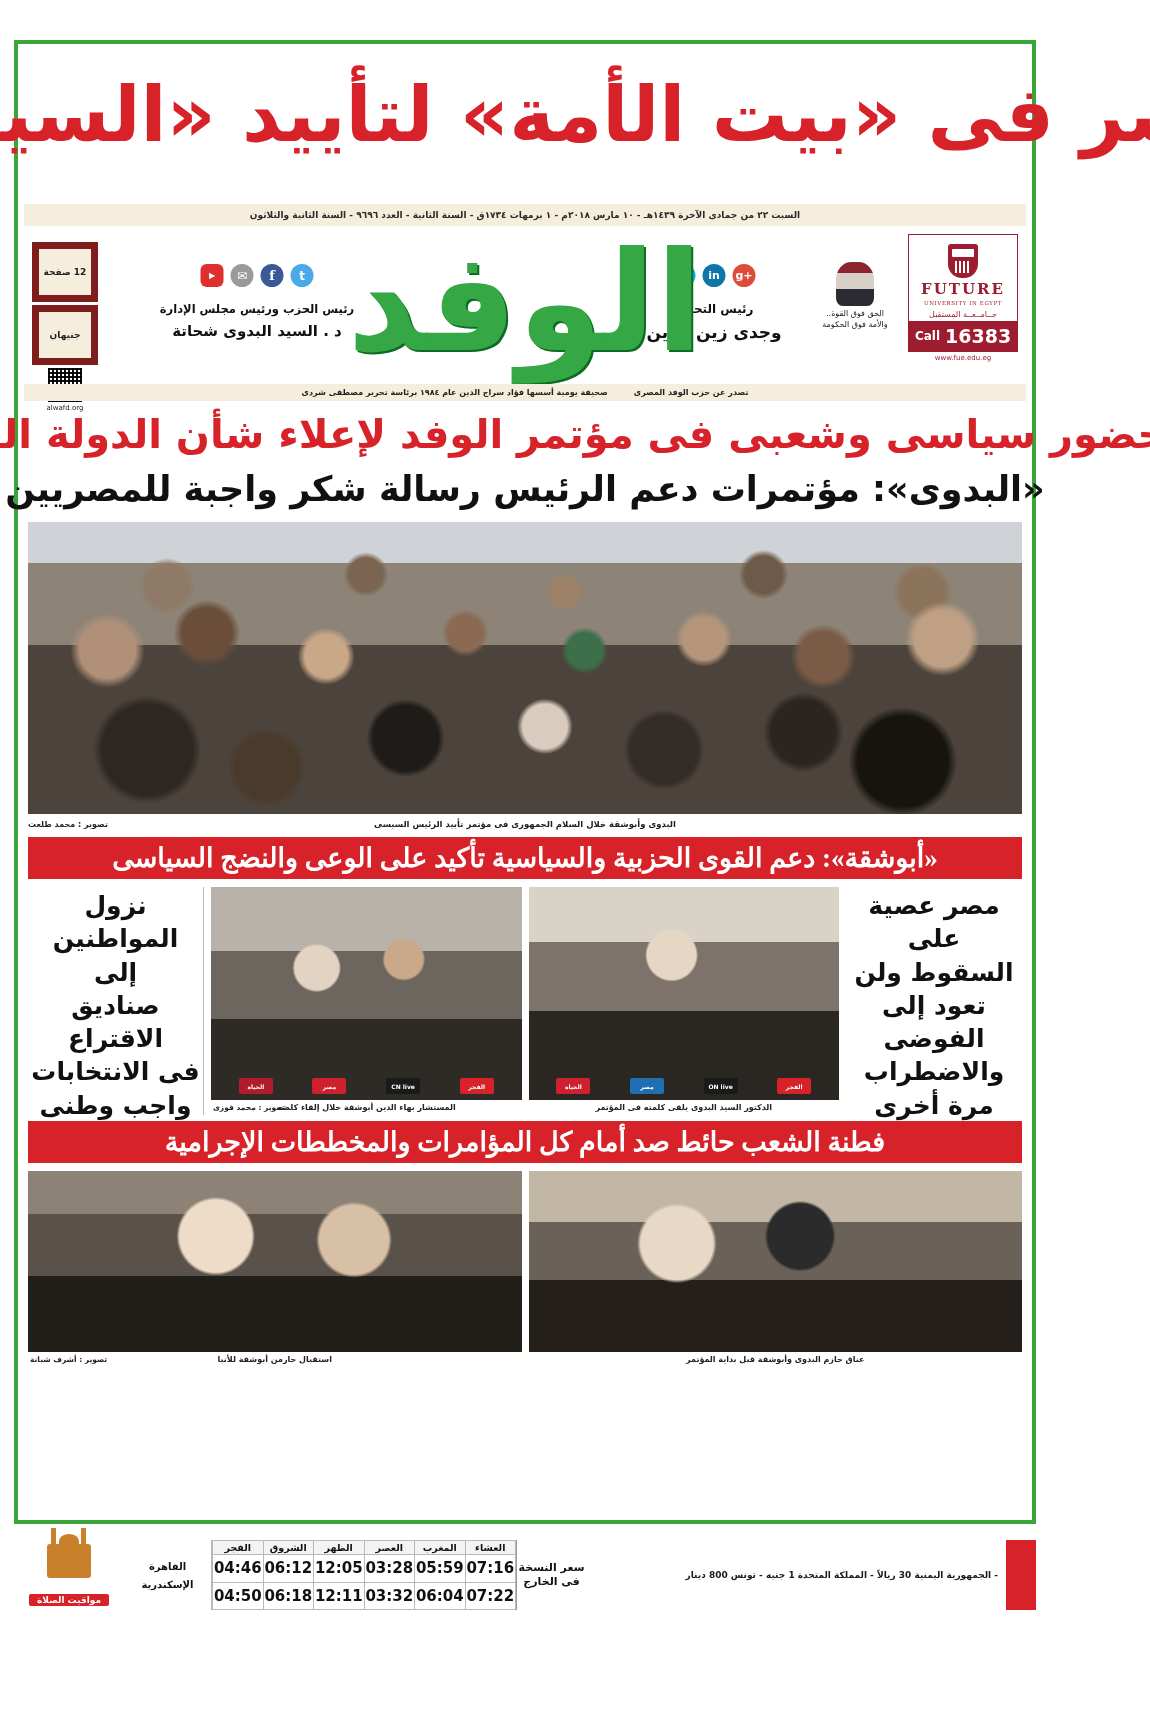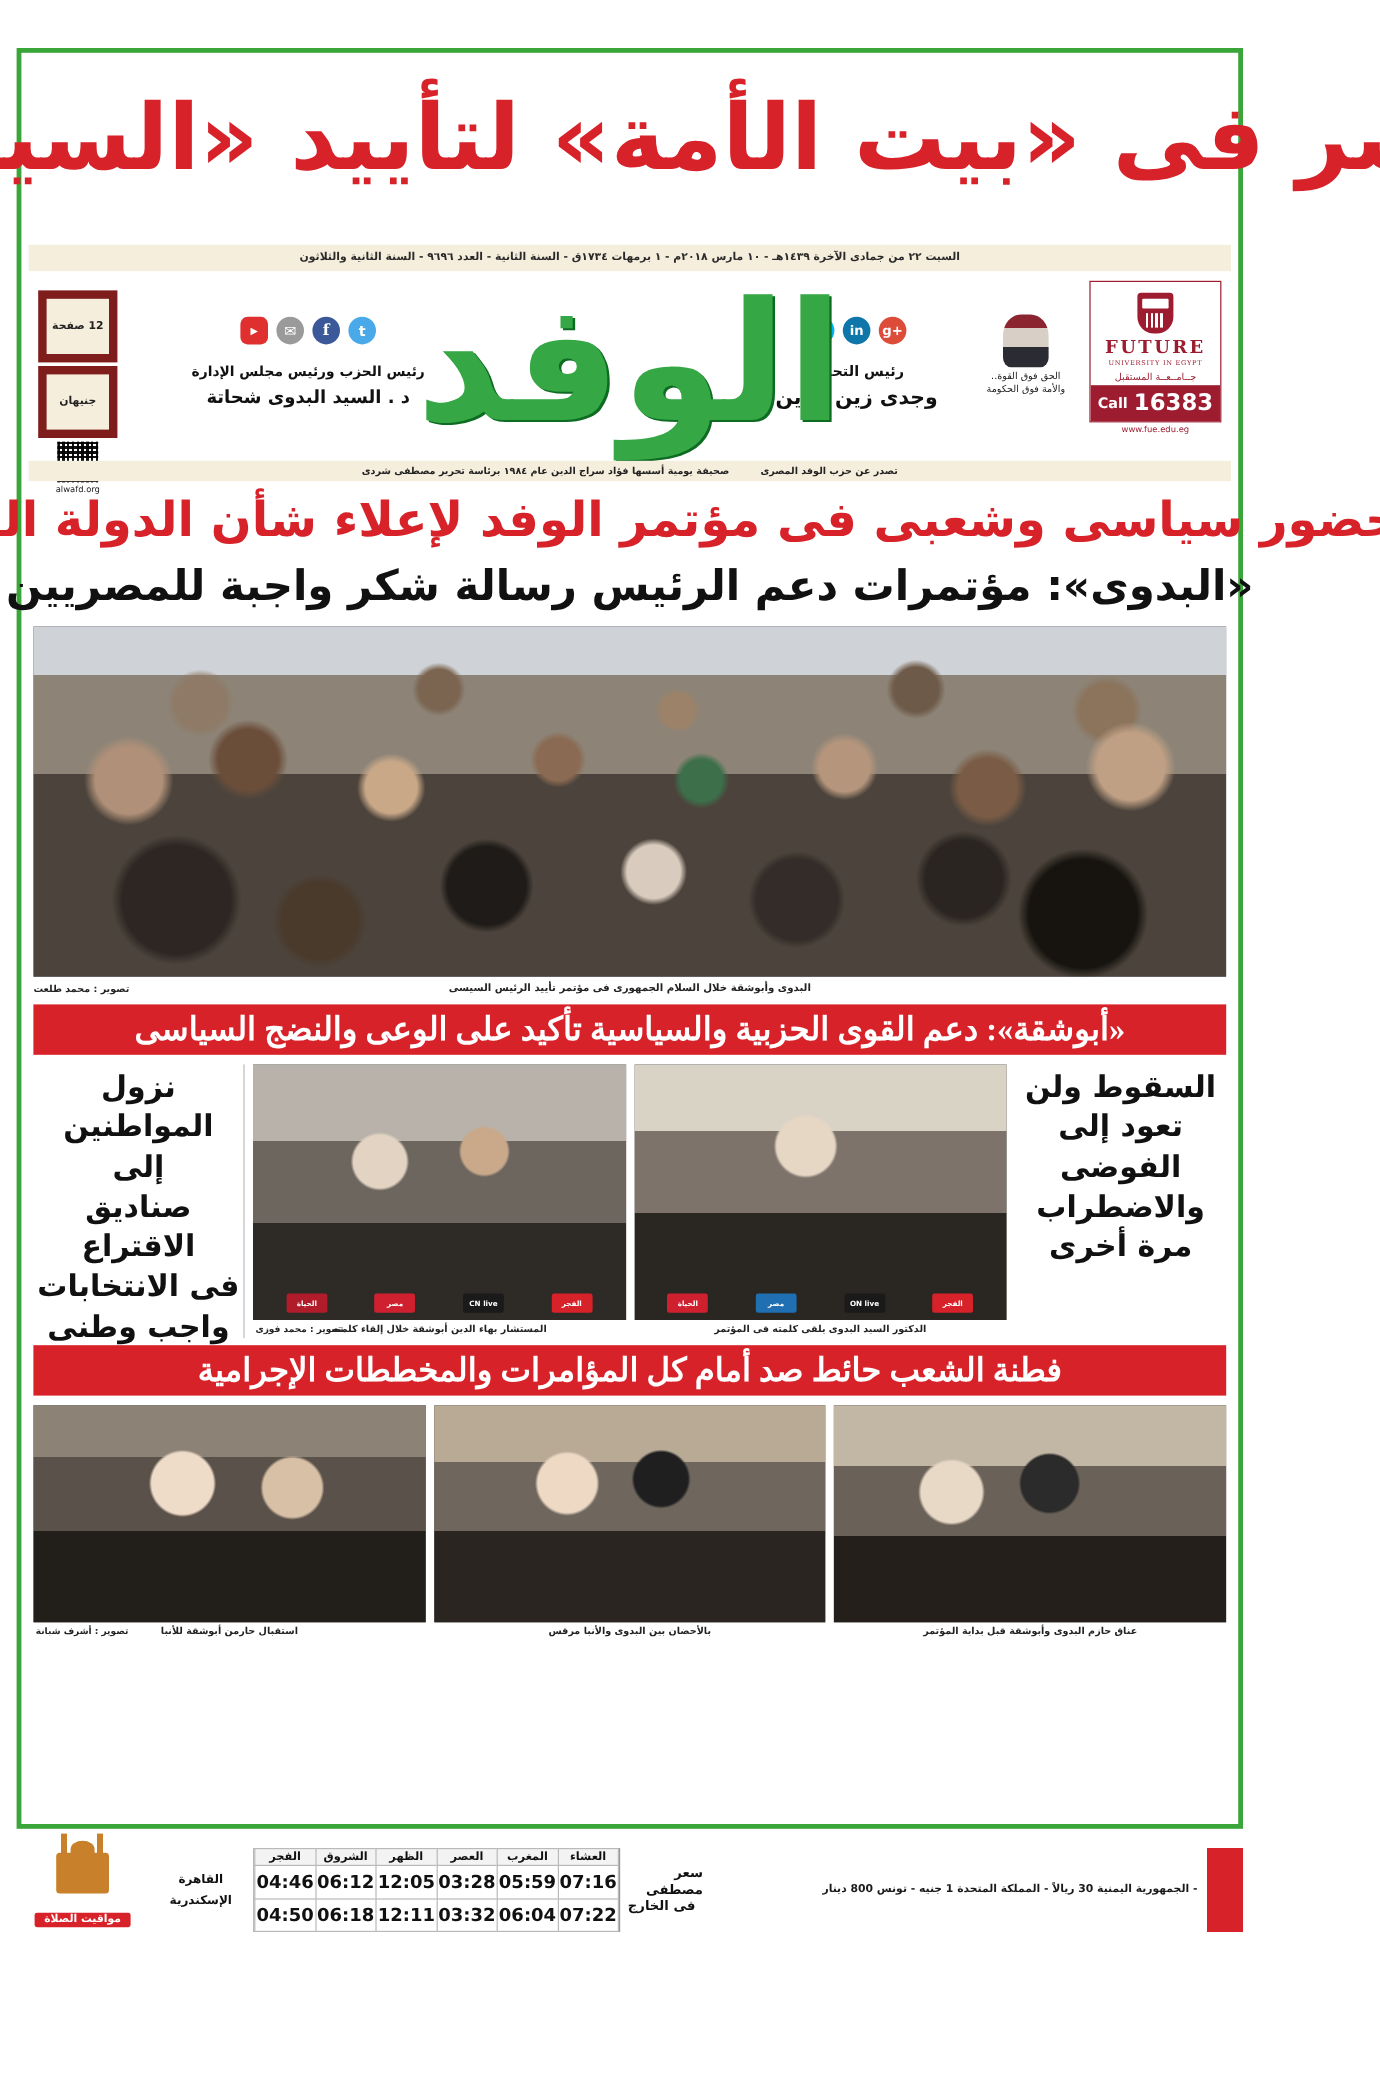--- a/index.html
+++ b/index.html
@@ -511,20 +511,21 @@
       <div class="cap-row">
         <span class="cap-credit">تصوير : محمد طلعت</span>
         <span class="cap-center">البدوى وأبوشقة خلال السلام الجمهورى فى مؤتمر تأييد الرئيس السيسى</span>
       </div>
 
       <div class="banner" id="banner1">«أبوشقة»: دعم القوى الحزبية والسياسية تأكيد على الوعى والنضج السياسى</div>
 
       <div class="mid">
 
         <div class="side-col">
+          <span>مصر عصية على</span>
           <span>السقوط ولن</span>
           <span>تعود إلى الفوضى</span>
           <span>والاضطراب</span>
           <span>مرة أخرى</span>
         </div>
 
         <div class="photo-col">
           <div class="photo-box">
             <div class="presser-b"></div>
             <div class="mics">
@@ -572,48 +573,39 @@
           <div class="b3-img">
               <div class="bi1"></div>
             </div>
           <div class="b3-cap">
             <span class="credit"></span>
             <span>عناق حازم البدوى وأبوشقة قبل بداية المؤتمر</span>
           </div>
         </div>
         <div class="b3">
           <div class="b3-img">
-              <div class="bi2"></div>
-            </div>
-          <div class="b3-cap">
-            <span class="credit"></span>
-            <span>بالأحضان بين البدوى والأنبا مرقس</span>
-          </div>
-        </div>
-        <div class="b3">
-          <div class="b3-img">
               <div class="bi3"></div>
             </div>
           <div class="b3-cap">
             <span class="credit">تصوير : أشرف شبانة</span>
             <span>استقبال حارمن أبوشقة للأنبا</span>
           </div>
         </div>
       </div>
 
     </div>
   </div>
 
   <div class="footer">
     <div class="f-red"></div>
     <div class="f-ext">
       <span>- الجمهورية اليمنية 30 ريالاً - المملكة المتحدة 1 جنيه - تونس 800 دينار</span>
     </div>
     <div class="f-label">
-      <span>سعر مصطفى</span>
+      <span>سعر النسخة</span>
       <span>فى الخارج</span>
     </div>
     <div class="f-tbl">
       <table class="prayer">
         <thead>
           <tr>
             <th>العشاء</th>
             <th>المغرب</th>
             <th>العصر</th>
             <th>الظهر</th>

